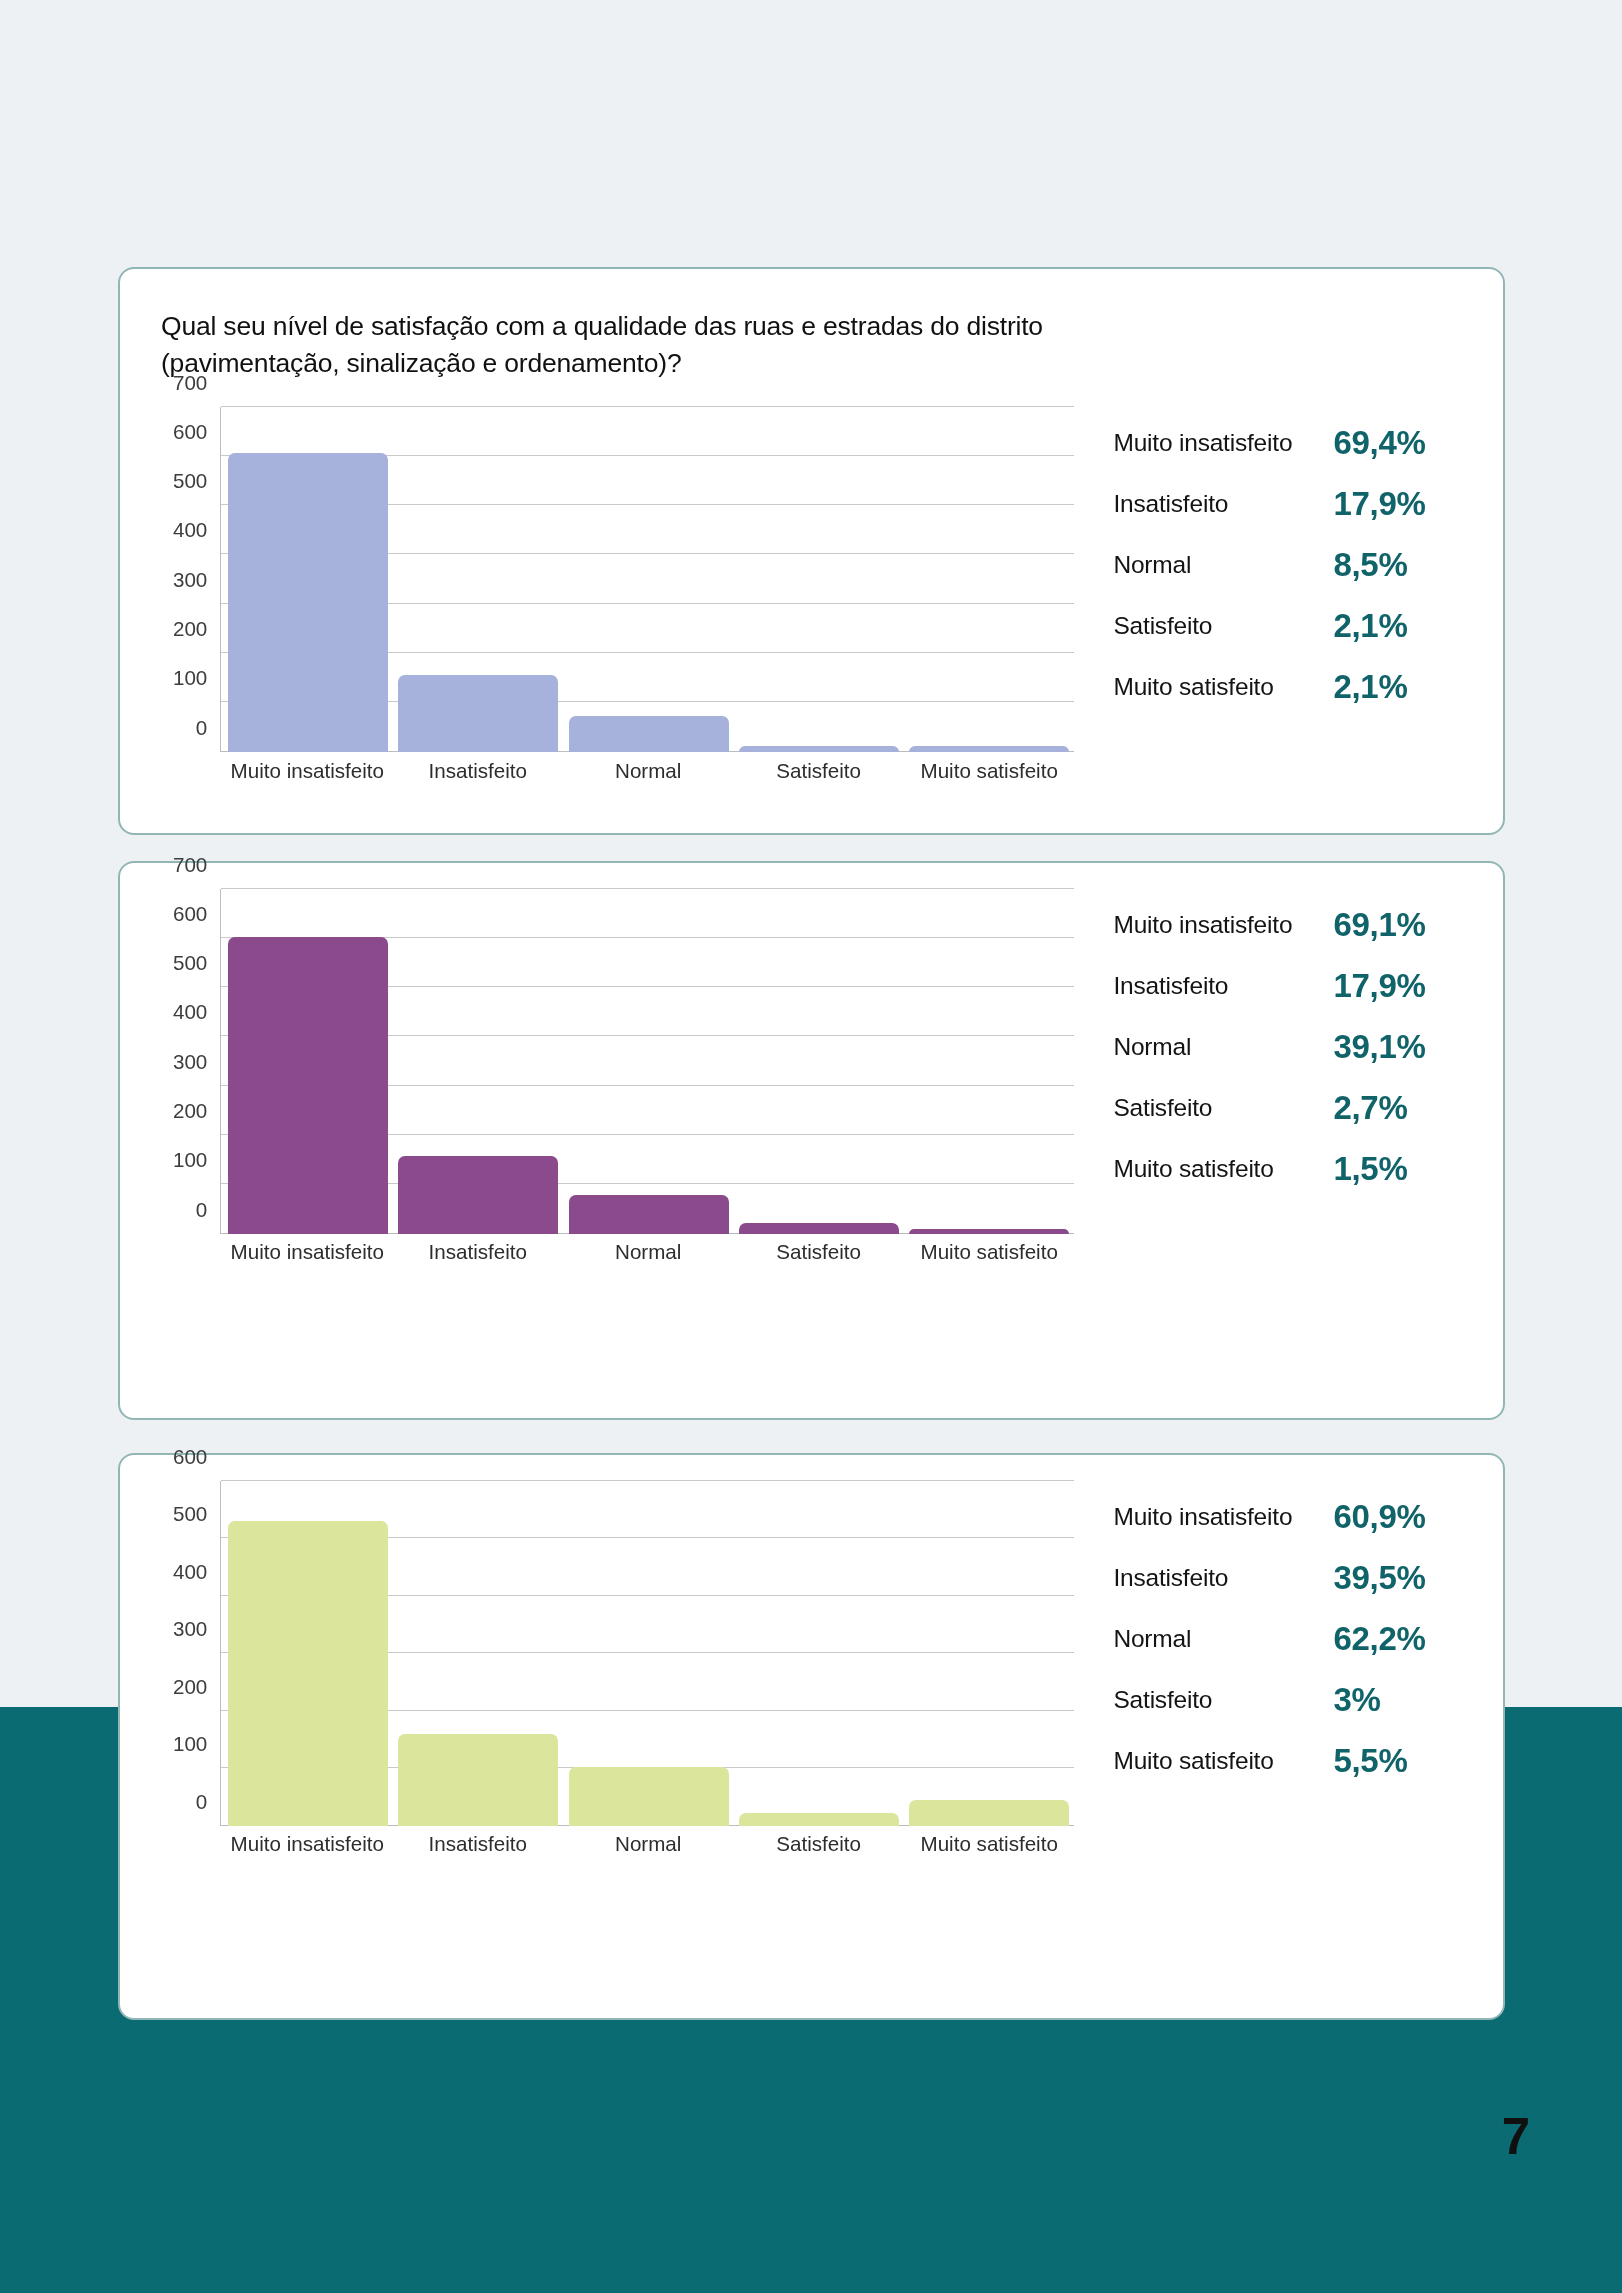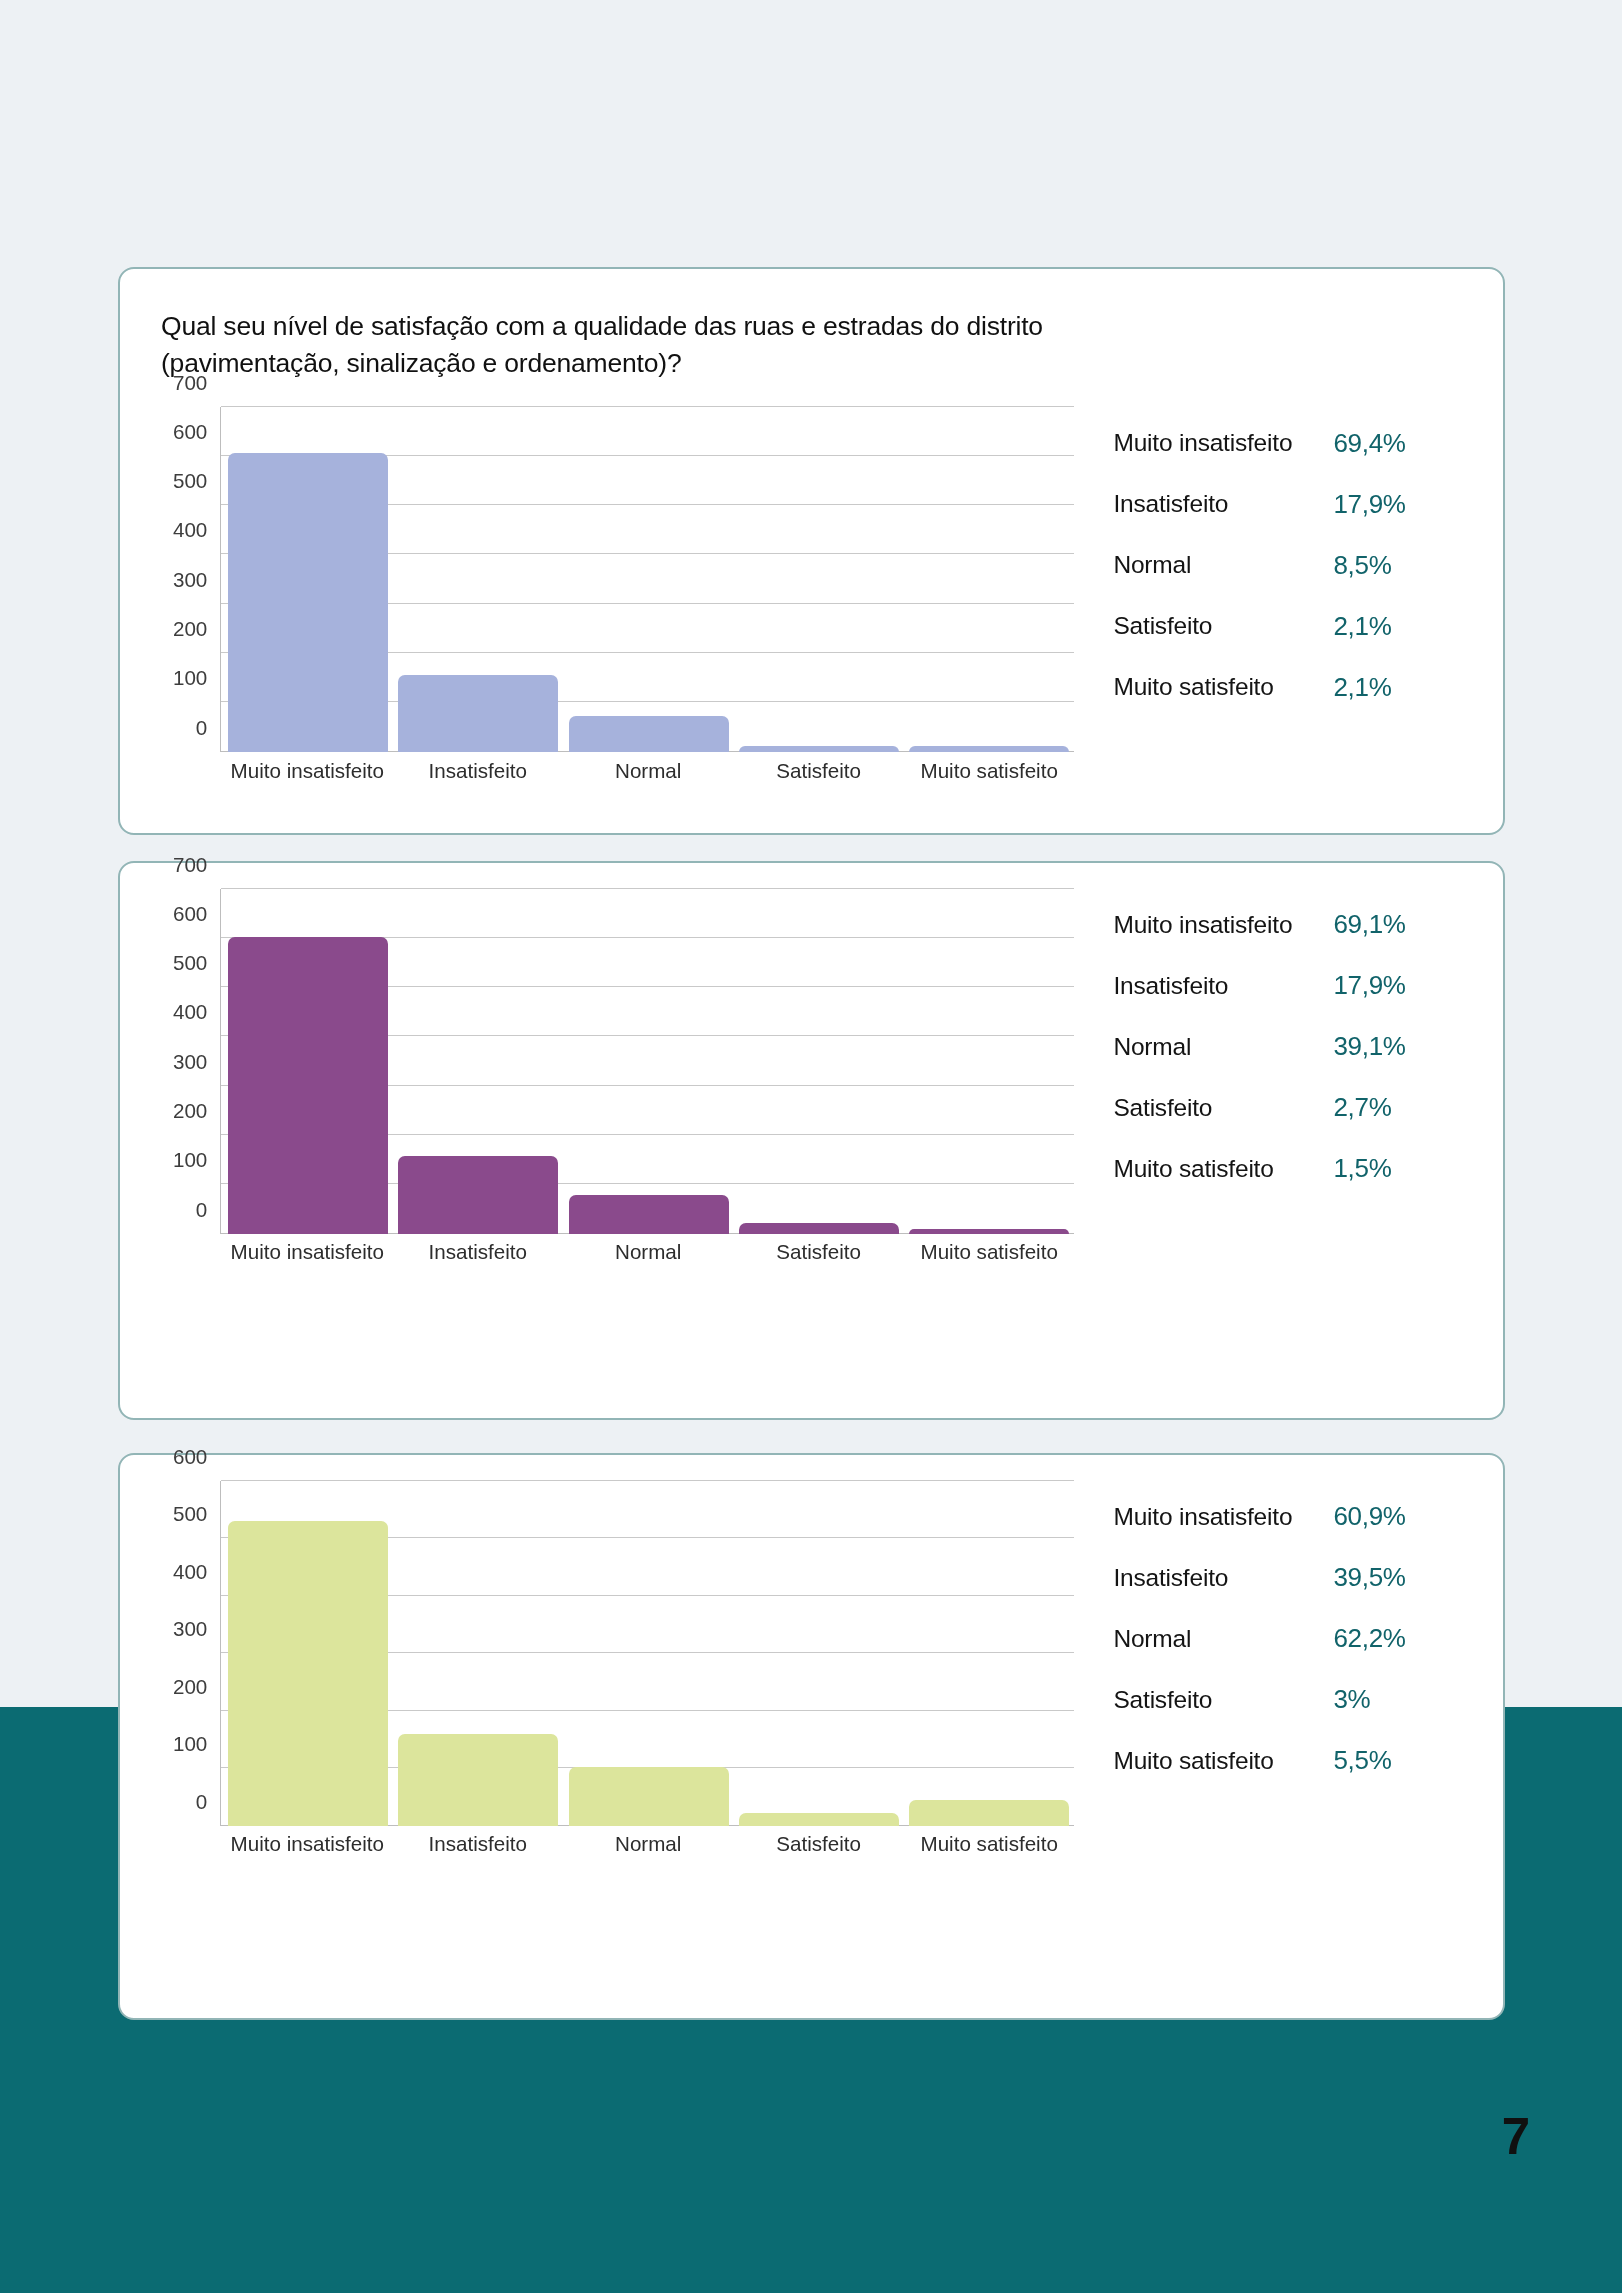--- a/index.html
+++ b/index.html
@@ -116,22 +116,22 @@
     min-height: 61px;
   }
   .legend-label {
     font-size: 24.5px;
     color: #141414;
     line-height: 1.22;
     flex: 0 0 220px;
     letter-spacing: -0.2px;
   }
   .legend-value {
-    font-size: 26px;
-    font-weight: normal;
+    font-size: 33px;
+    font-weight: bold;
     color: #11636a;
     letter-spacing: -0.3px;
   }
 </style>
 </head>
 <body>
 
 <div class="page">
 
   <div class="footer-band"></div>

